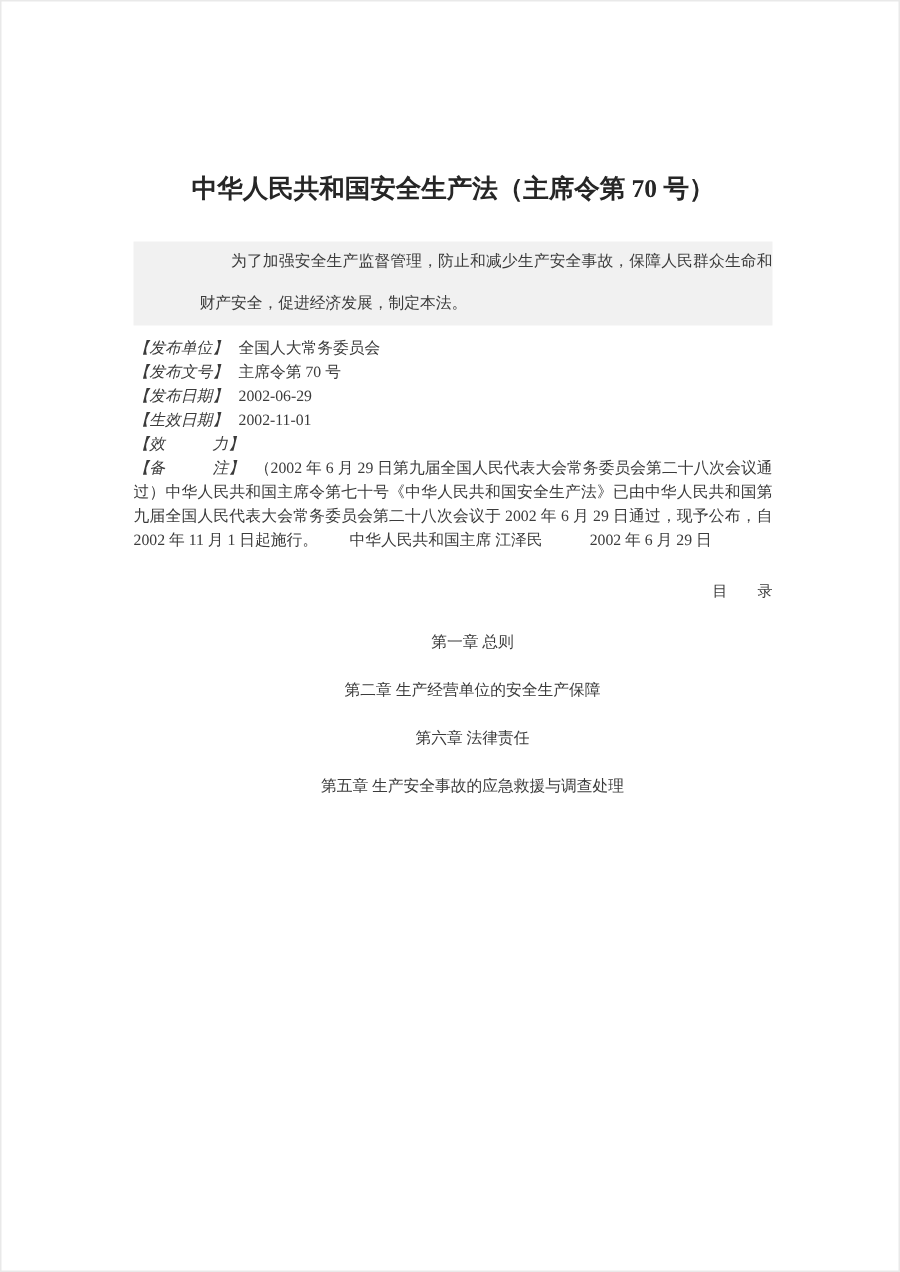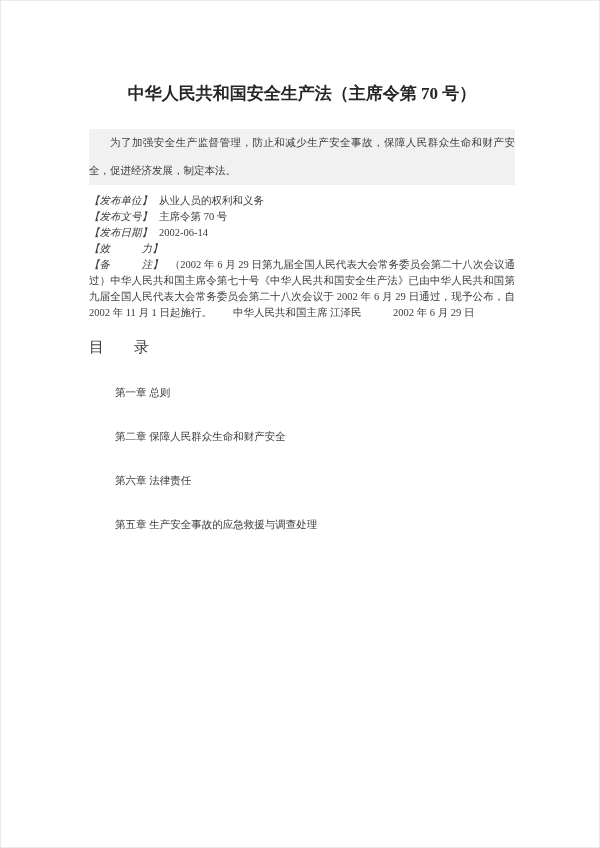--- a/index.html
+++ b/index.html
@@ -14,96 +14,101 @@
     overflow: hidden;
   }
   .doc {
     box-sizing: border-box;
     width: 100%;
     height: 100%;
     padding: 0 84px 0 88px;
   }
   .title {
     margin: 0;
-    padding-top: 81px;
+    padding-top: 113px;
     line-height: 24px;
     text-align: center;
     font-size: 17px;
     font-weight: bold;
     color: #262626;
   }
   .abstract {
     margin: 23px 0 0 0;
     background: #f1f1f1;
     font-size: 10.5px;
     line-height: 28px;
     text-indent: 2em;
     text-align: justify;
     color: #3b3b3b;
+    padding-left: 44px;
   }
   .meta {
     margin-top: 8px;
     font-size: 10.5px;
     line-height: 16px;
   }
   .meta p {
     margin: 0;
   }
   .meta-label {
     margin-right: 7px;
     white-space: pre;
     font-style: italic;
   }
   .meta-note {
     text-align: justify;
   }
   .toc-heading {
     margin: 18px 0 0 0;
-    text-align: left;
-    font-size: 15px;
+    text-align: right;
+    font-size: 10px;
     font-weight: normal;
     line-height: 16px;
     color: #3b3b3b;
   }
   .toc p {
-    margin: 32px 0 0 0;
+    margin: 20px 0 0 0;
     padding-left: 26px;
     font-size: 10.5px;
     line-height: 12px;
+    text-align: center;
   }
 </style>
 </head>
 <body>
 
 <div class="doc">
 
   <h1 class="title">中华人民共和国安全生产法（主席令第 70 号）</h1>
 
   <p class="abstract">为了加强安全生产监督管理，防止和减少生产安全事故，保障人民群众生命和财产安全，促进经济发展，制定本法。</p>
 
   <div class="meta">
     <p>
-      <span class="meta-label">【发布单位】</span><span>从业人员的权利和义务</span>
+      <span class="meta-label">【发布单位】</span><span>全国人大常务委员会</span>
     </p>
     <p>
       <span class="meta-label">【发布文号】</span><span>主席令第 70 号</span>
     </p>
     <p>
-      <span class="meta-label">【发布日期】</span><span>2002-06-14</span>
+      <span class="meta-label">【发布日期】</span><span>2002-06-29</span>
+    </p>
+    <p>
+      <span class="meta-label">【生效日期】</span><span>2002-11-01</span>
     </p>
     <p>
       <span class="meta-label">【效　　　力】</span><span></span>
     </p>
     <p class="meta-note">
       <span class="meta-label">【备　　　注】</span><span>（2002 年 6 月 29 日第九届全国人民代表大会常务委员会第二十八次会议通过）中华人民共和国主席令第七十号《中华人民共和国安全生产法》已由中华人民共和国第九届全国人民代表大会常务委员会第二十八次会议于 2002 年 6 月 29 日通过，现予公布，自 2002 年 11 月 1 日起施行。　　中华人民共和国主席 江泽民　　　2002 年 6 月 29 日</span>
     </p>
   </div>
 
   <h2 class="toc-heading">目　　录</h2>
 
   <div class="toc">
     <p>第一章 总则</p>
-    <p>第二章 保障人民群众生命和财产安全</p>
+    <p>第二章 生产经营单位的安全生产保障</p>
     <p>第六章 法律责任</p>
     <p>第五章 生产安全事故的应急救援与调查处理</p>
   </div>
 
 </div>
 
 </body></html>

